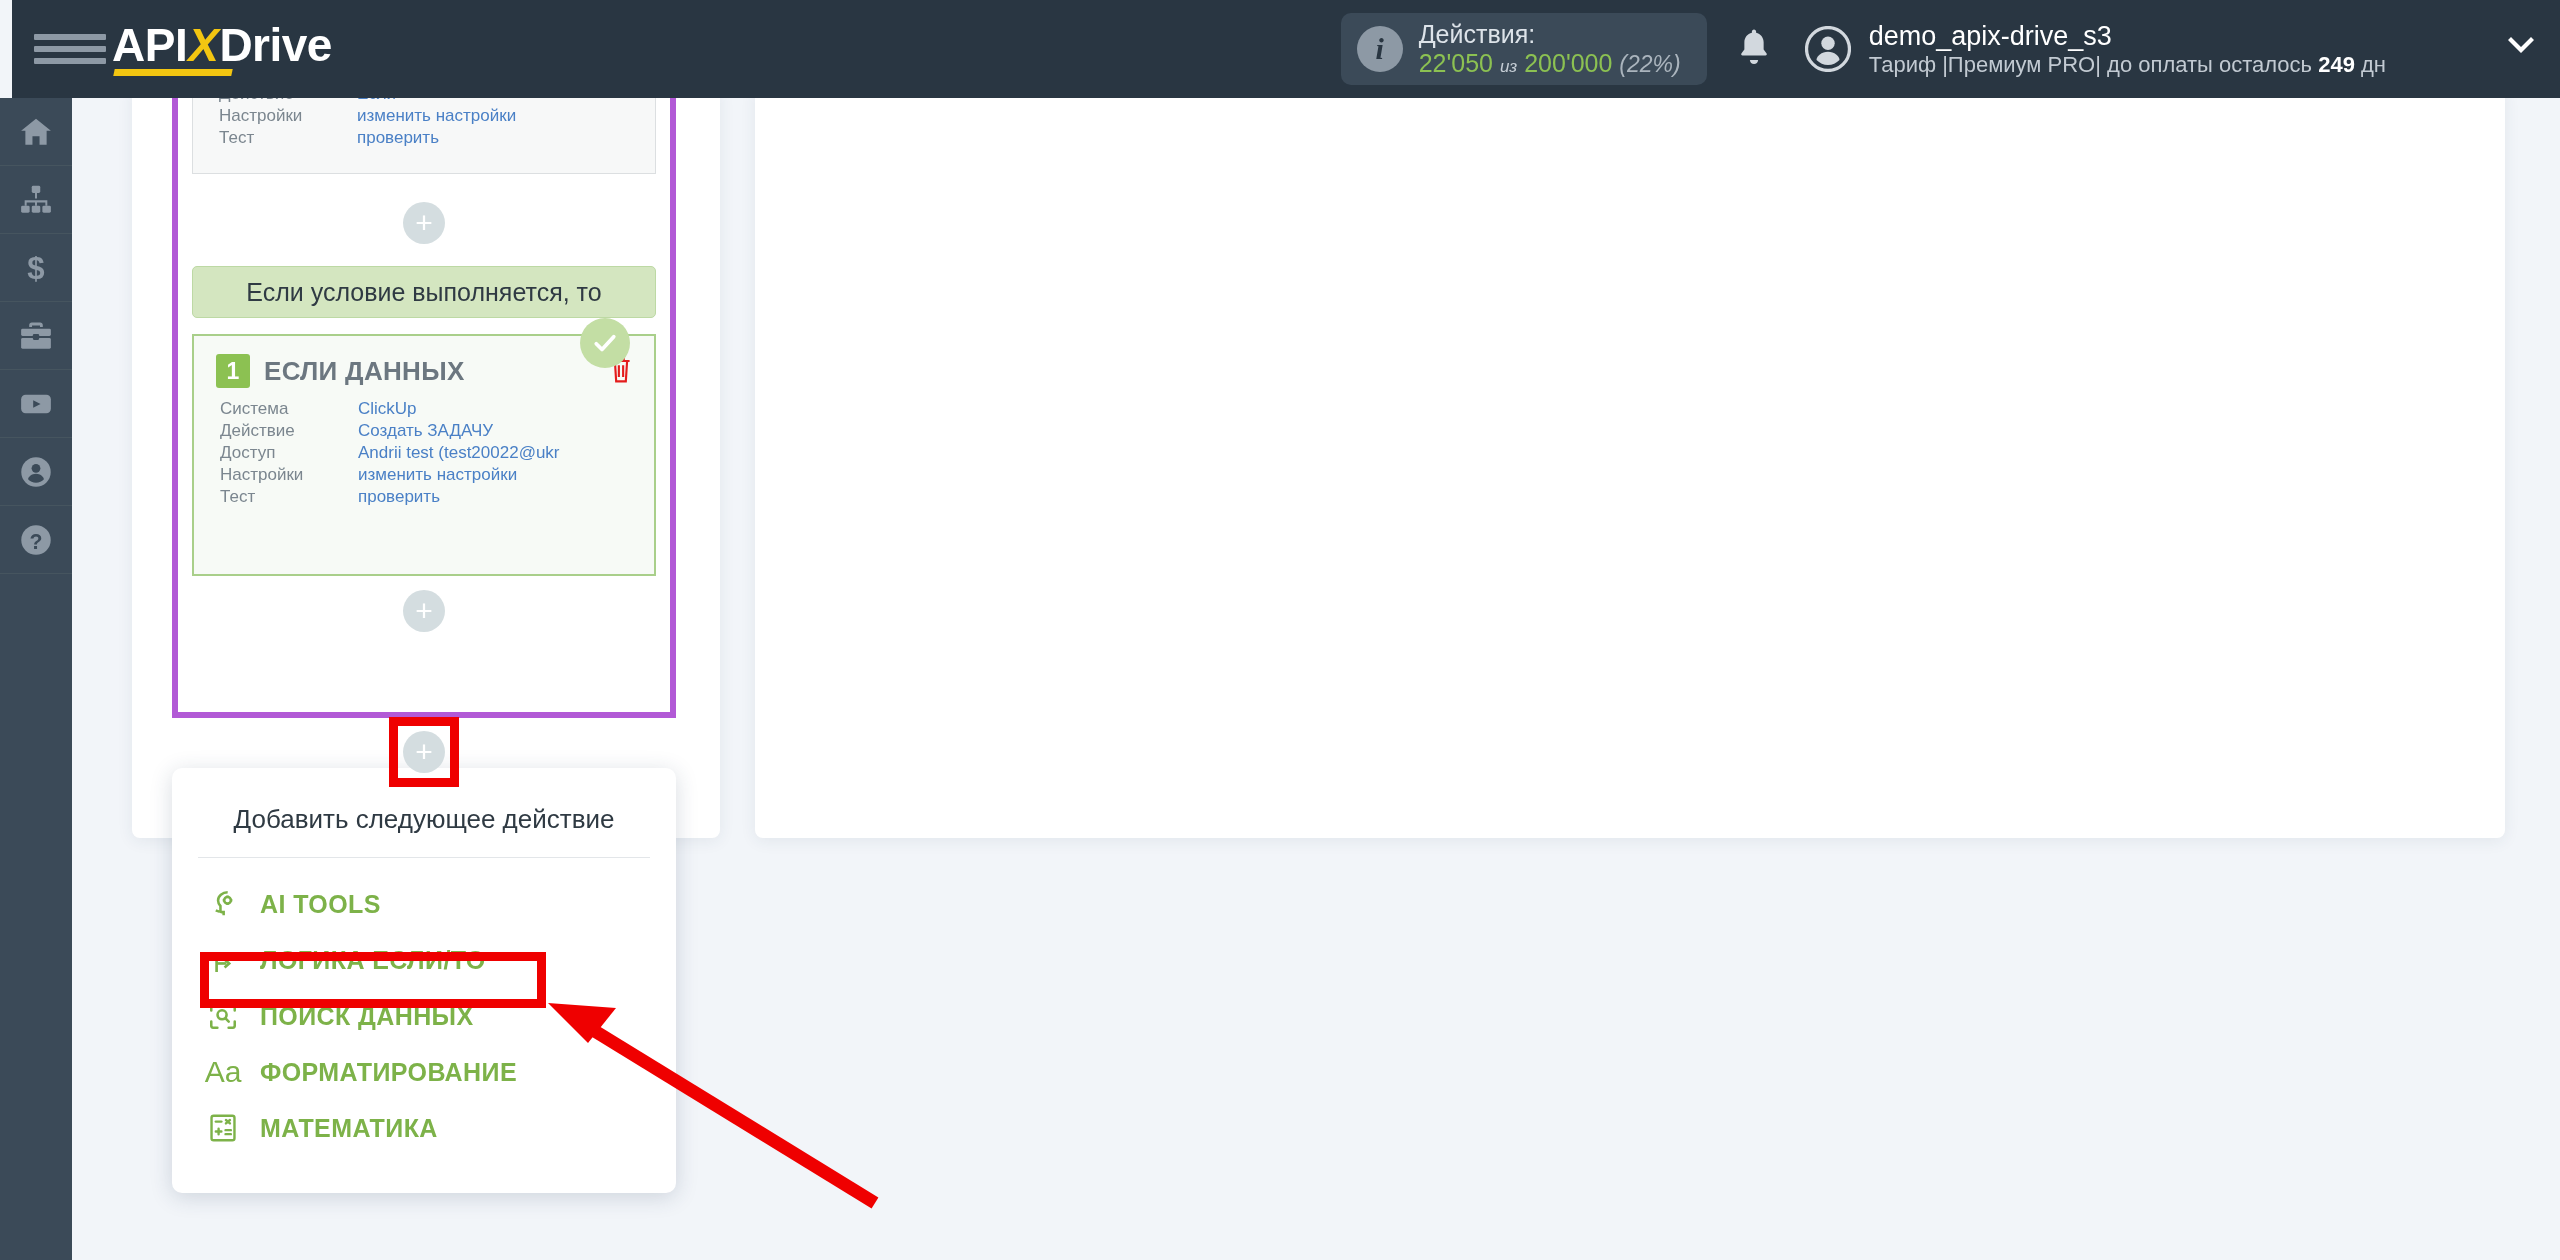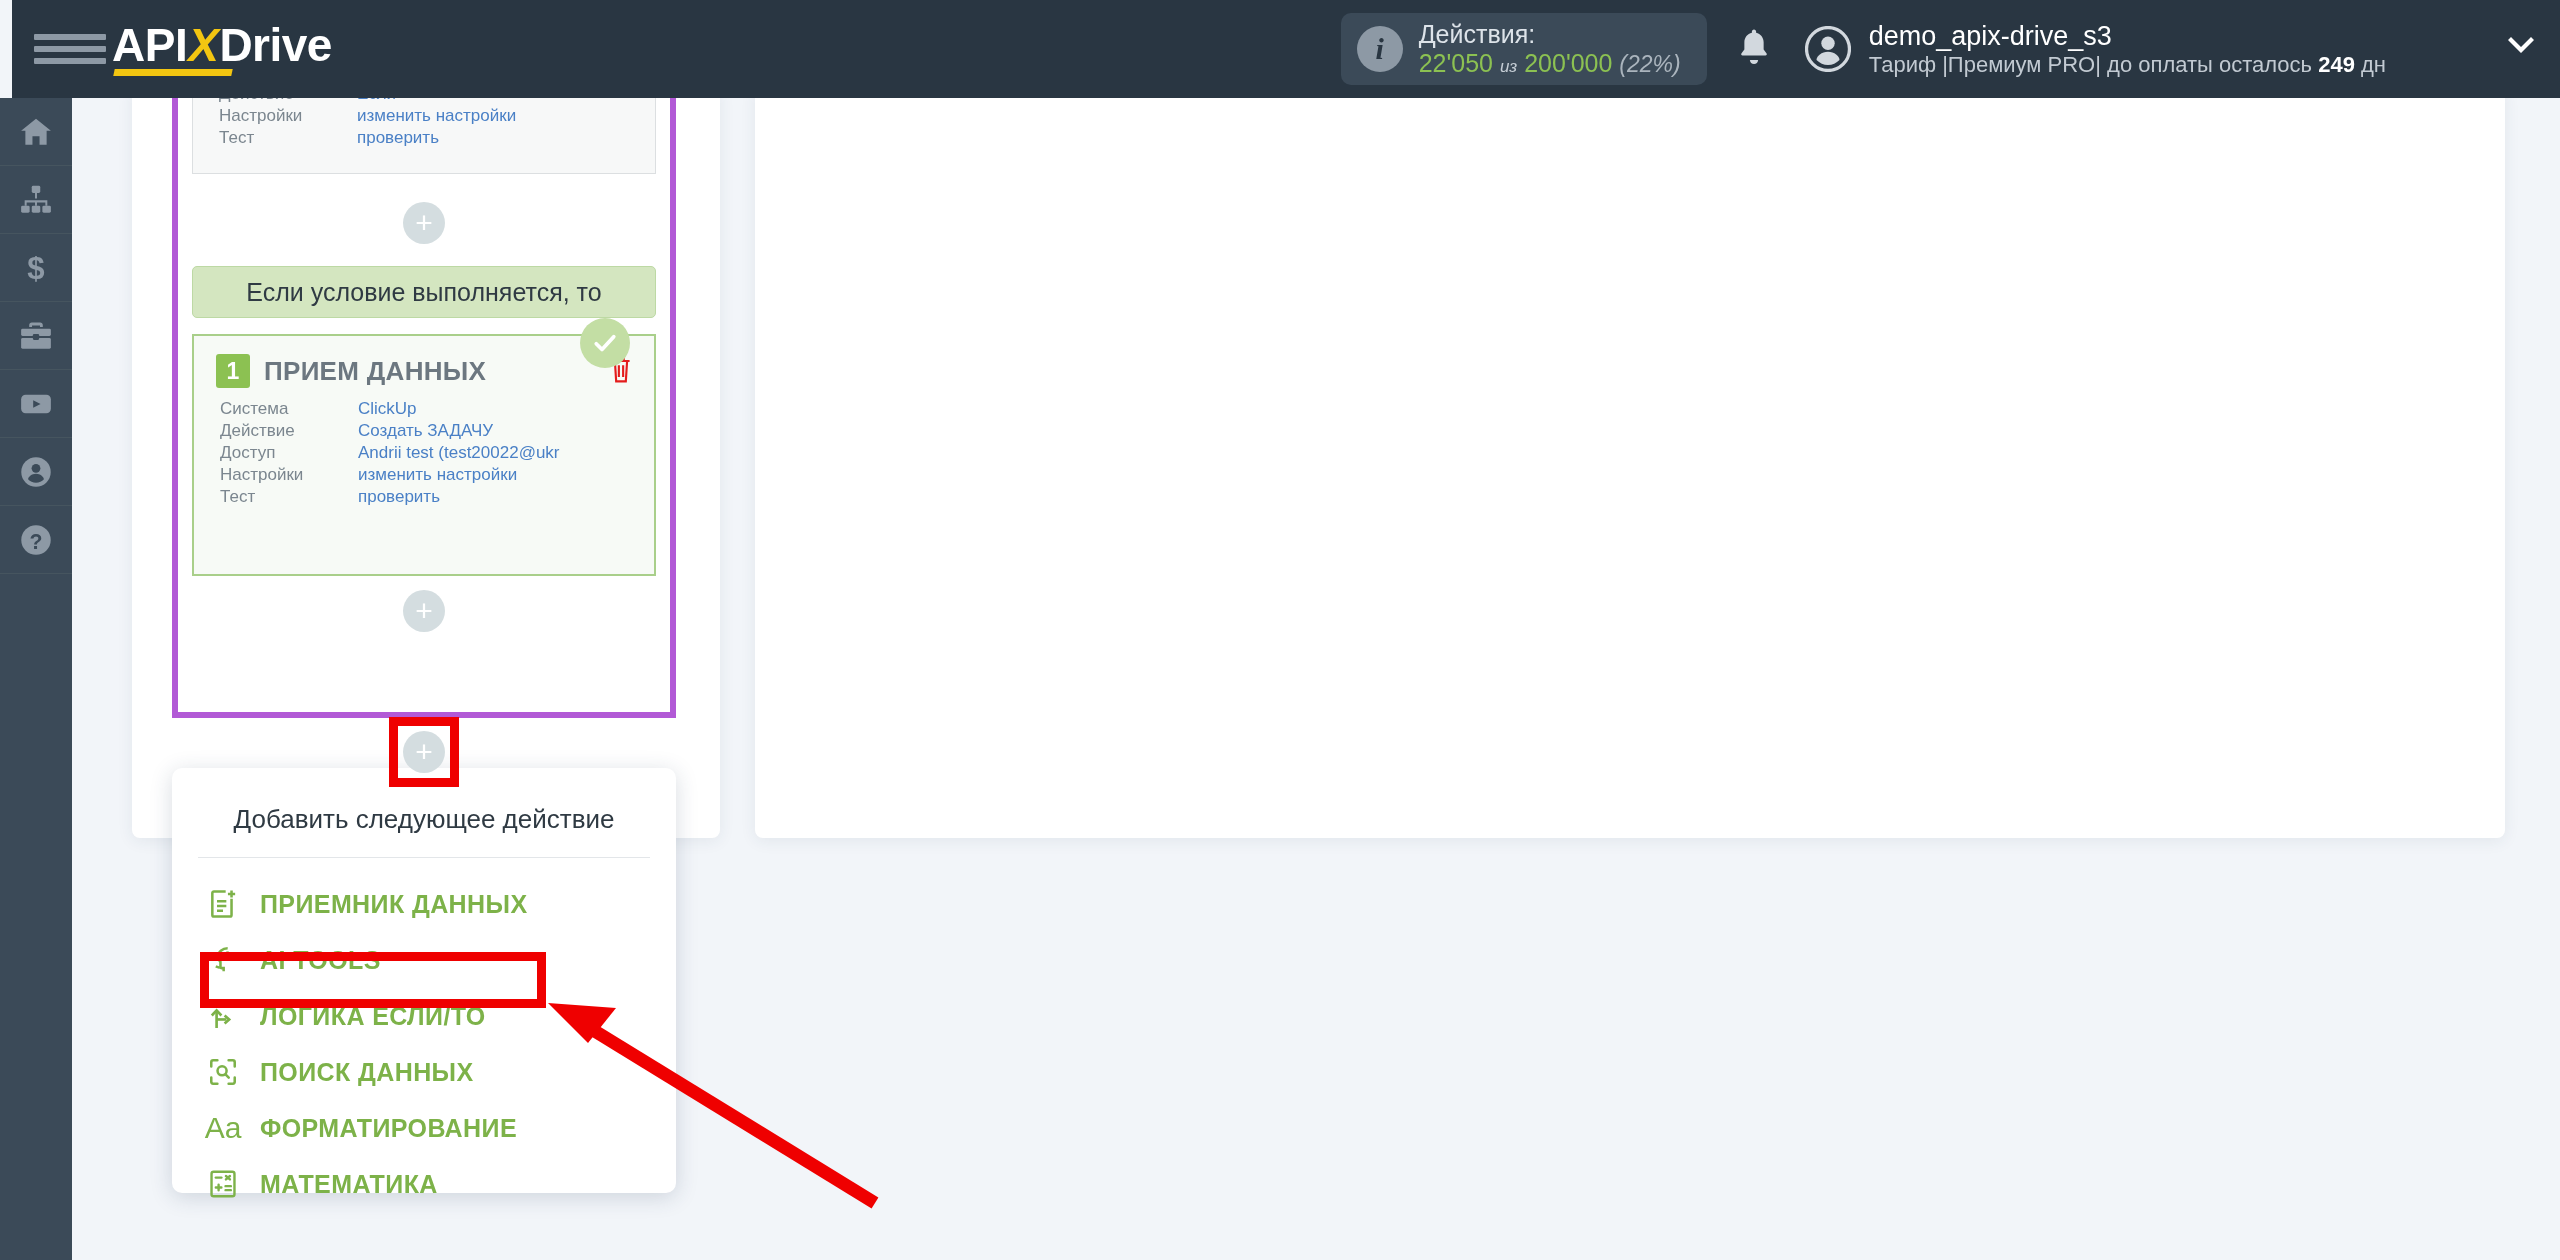--- a/index.html
+++ b/index.html
@@ -322,21 +322,21 @@
       <div class="plus-btn">+</div>
     </div>
 
     <div class="cond-bar" style="position:absolute;left:0;right:0;top:180px;">
       <span>Если условие выполняется, то</span>
     </div>
 
     <div class="step-card green" style="position:absolute;left:0;right:0;top:248px;height:242px;">
       <div class="card-head">
         <div class="badge-num">1</div>
-        <div class="card-title">ПРИЕМ ДАННЫХ</div>
+        <div class="card-title">ЕСЛИ ДАННЫХ</div>
         <div class="trash">
           <svg width="26" height="30" viewBox="0 0 24 28">
               <path fill="none" stroke="#e41c1c" stroke-width="2" d="M4 6.5h16M9.5 6.5V3.6h5v2.9M6.3 6.5l1.2 19h9l1.2-19M10 10.5v11M14 10.5v11"></path>
             </svg>
         </div>
       </div>
       <div class="rowset" style="padding-top:8px;">
         <div class="srow">
           <span class="k">Система</span>
           <span class="v">ClickUp</span>
@@ -375,30 +375,20 @@
 
 <div class="plus-btn" style="position:absolute;left:403px;top:731px;z-index:55;">+</div>
 
 <div class="red-box" style="left:389px;top:717px;width:70px;height:70px;"></div>
 
 <div class="dropdown">
   <div class="dd-title">Добавить следующее действие</div>
   <div class="dd-sep"></div>
   <div class="dd-list">
 
-    <div class="dd-item">
-      <span class="dd-icon">
-        <svg width="32" height="32" viewBox="0 0 24 24" fill="none" stroke="#7db249" stroke-width="1.9">
-            <path d="M14 2.6H5.2c-.7 0-1.2.6-1.2 1.2v16.4c0 .7.5 1.2 1.2 1.2h12c.7 0 1.2-.5 1.2-1.2V8"></path>
-            <path d="M7.5 10h7M7.5 13.5h7M7.5 17h4.5"></path>
-            <path d="M18.4 1.8v5.4M15.7 4.5h5.4"></path>
-          </svg>
-      </span>
-      <span class="dd-label">ПРИЕМНИК ДАННЫХ</span>
-    </div>
 
     <div class="dd-item">
       <span class="dd-icon">
         <svg width="32" height="32" viewBox="0 0 24 24" fill="none" stroke="#7db249" stroke-width="1.9">
             <path d="M15.5 3.2c-4 0-7.2 2.8-7.2 6.2 0 1.6.7 3 1.8 4.1V17c0 .6.5 1.1 1.1 1.1h1.3v2.4"></path>
             <path d="M9.6 17.8c-1.6-.3-3-1-3-1"></path>
             <circle cx="15.4" cy="9.2" r="2.5"></circle>
             <path d="M15.4 5.6v1M15.4 11.8v1M11.8 9.2h1M18 9.2h1"></path>
           </svg>
       </span>

